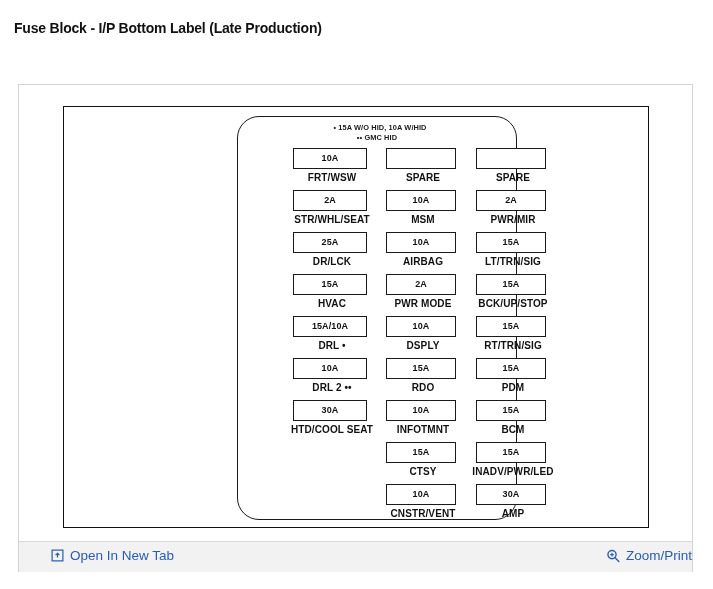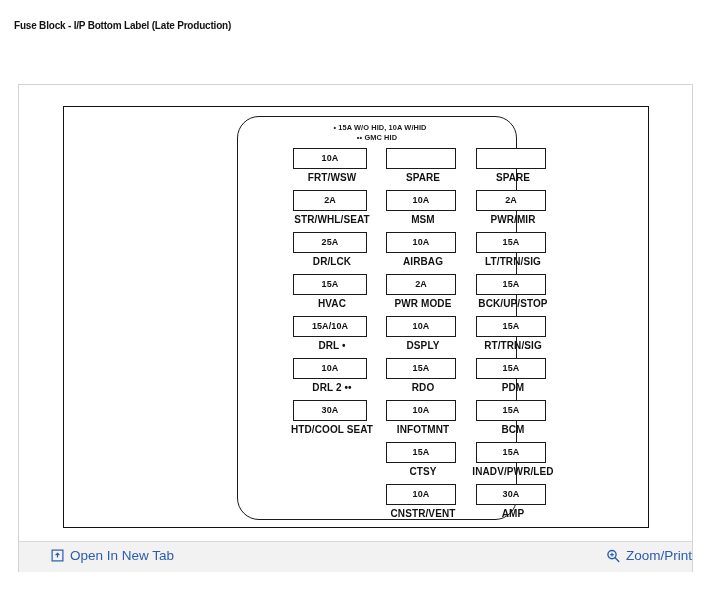--- a/index.html
+++ b/index.html
@@ -14,21 +14,21 @@
     color: #1a1a1a;
     overflow: hidden;
     position: relative;
   }
 
   
   .page-title {
     position: absolute;
     left: 14px;
     top: 20px;
-    font-size: 10px;
+    font-size: 14px;
     font-weight: bold;
     letter-spacing: -0.2px;
     color: #111111;
     white-space: nowrap;
   }
 
   
   .panel {
     position: absolute;
     left: 18px;

